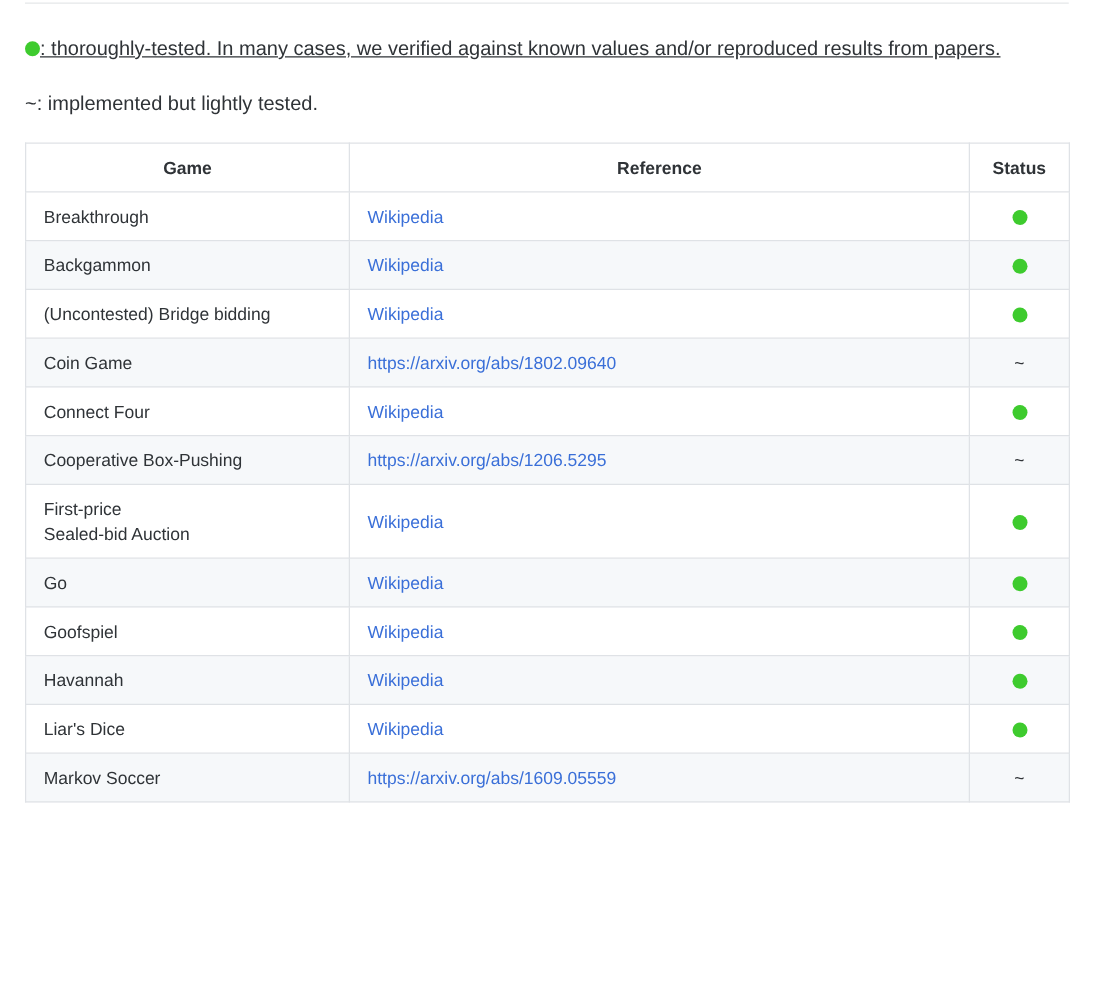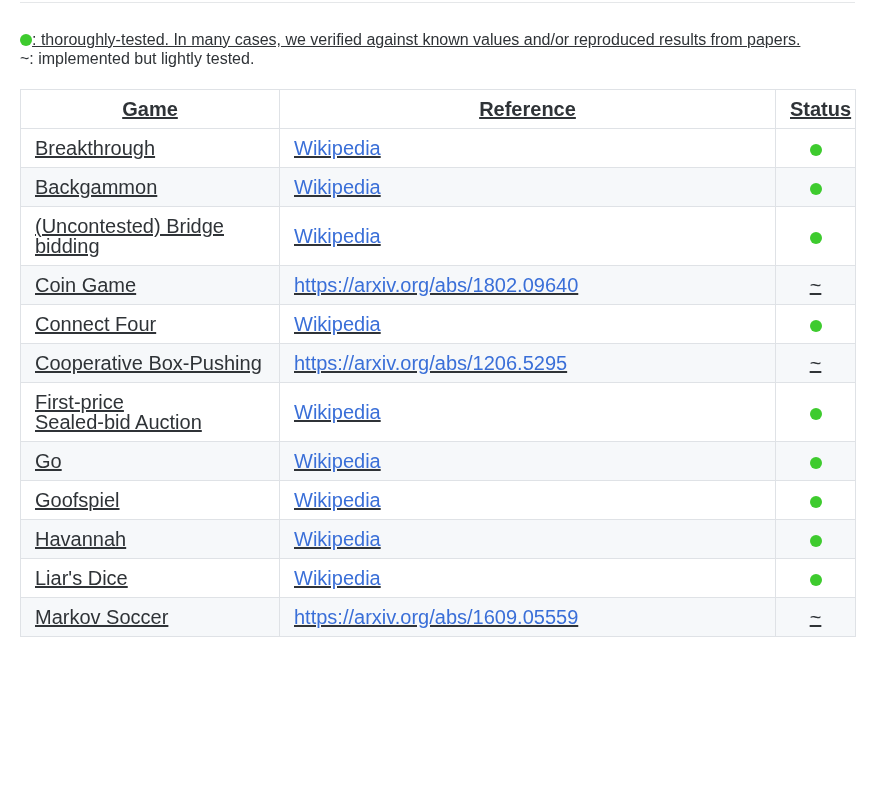--- a/index.html
+++ b/index.html
@@ -25,36 +25,35 @@
   .top-rule {
     border: none;
     border-top: 1px solid var(--hairline);
     margin: 2px 0 0 0;
   }
   p.legend {
     margin: 0;
     line-height: 19px;
   }
   p.legend.first { margin-top: 27px; text-decoration: underline; }
-  p.legend.second { }
+  p.legend.second { margin-top: 25px; }
   .dot {
     display: inline-block;
     width: 12px; height: 12px;
     border-radius: 50%;
     background: var(--green);
     vertical-align: middle;
     margin-bottom: 2px;
   }
   table.games {
     margin-top: 21px;
     border-collapse: collapse;
     table-layout: fixed;
     width: 835px;
-    font-size: 20px;
-    text-decoration: underline;
+    font-size: 14px;
   }
   th, td {
     border: 1px solid var(--border);
     padding: 9px 14px;
     line-height: 20px;
     vertical-align: middle;
   }
   th {
     font-weight: 700;
     text-align: center;

